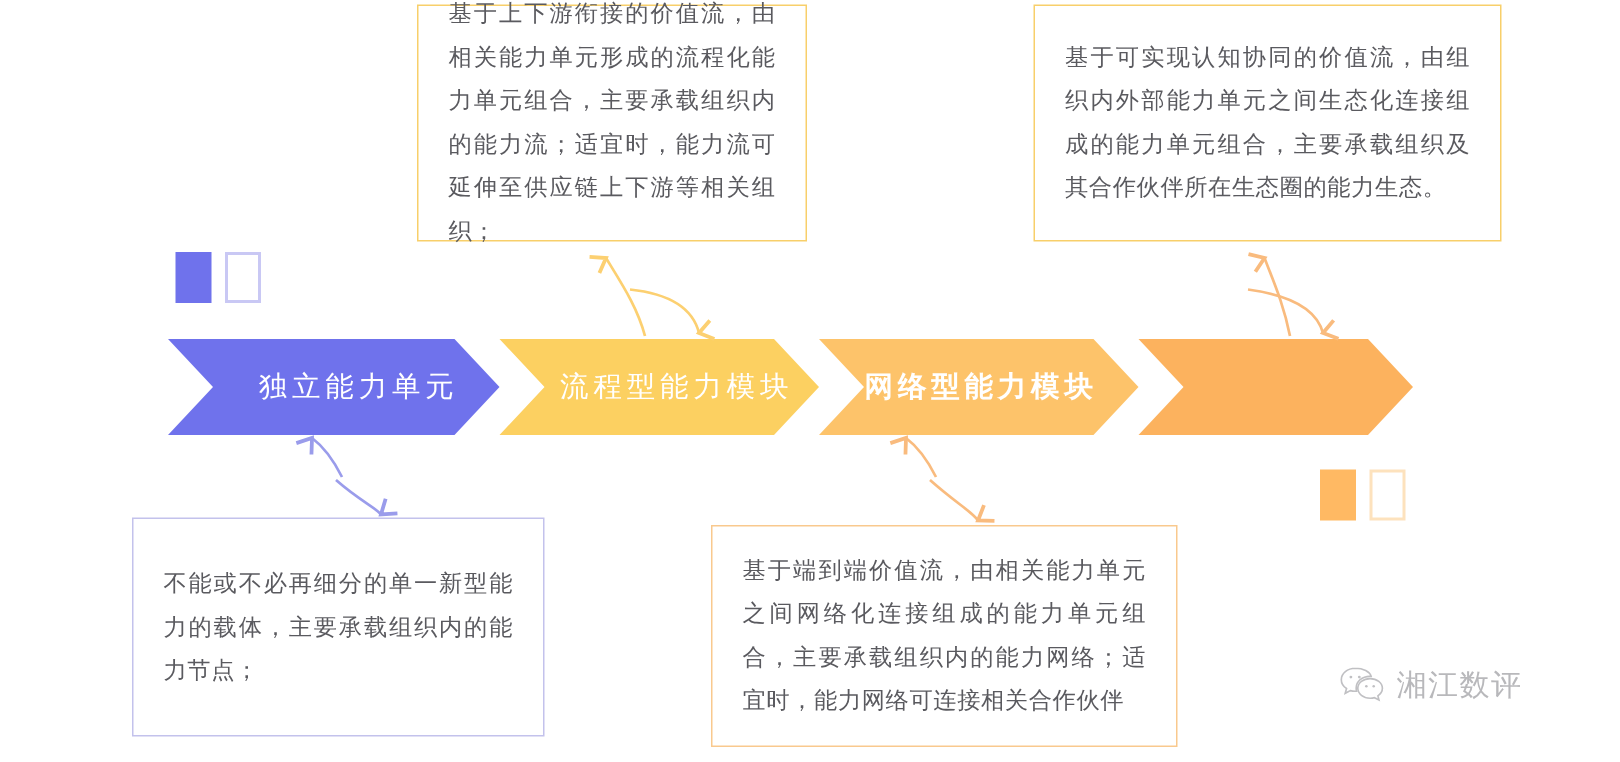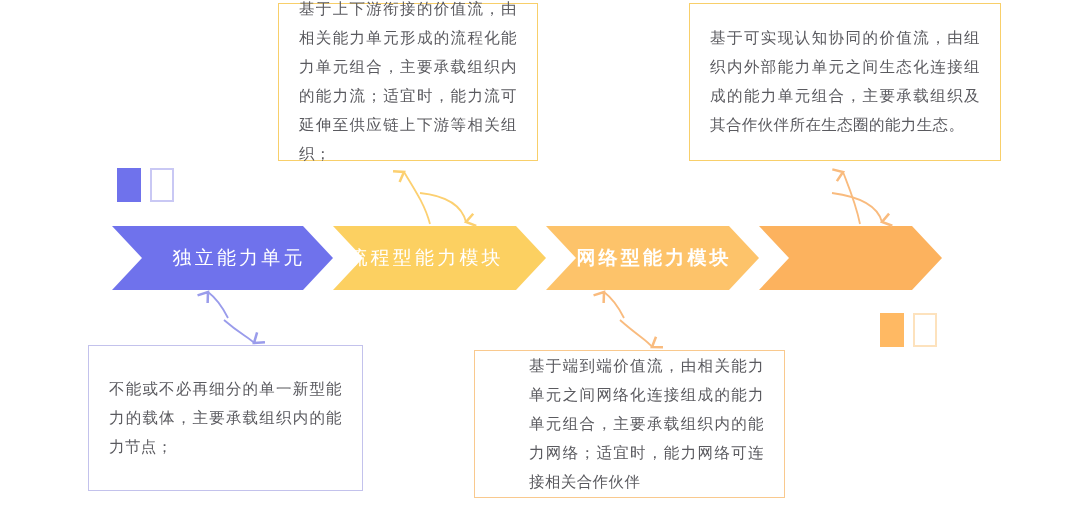--- a/index.html
+++ b/index.html
@@ -37,21 +37,20 @@
     text-align-last: left;
     padding: 0 20px;
     width: 100%;
     box-sizing: border-box;
   }
   .callout.purple {
     border-color: #c3c2ec;
   }
   .callout.orange {
     border-color: #f9c98e;
-    padding-left: 34px;
   }
 
   #box-process { left: 278px;  top: 3px;   width: 260px; height: 158px; }
   #box-eco     { left: 689px;  top: 3px;   width: 312px; height: 158px; }
   #box-unit    { left: 88px;   top: 345px; width: 275px; height: 146px; }
   #box-network { left: 474px;  top: 350px; width: 311px; height: 148px; }
 
   
   #chevron-band {
     position: absolute;
@@ -173,18 +172,34 @@
 
     <path d="M228,318 C222,306 216,298 208,292" fill="none" stroke="#9a9ceb" stroke-width="1.8" marker-end="url(#ah-purple)"></path>
     <path d="M224,320 C240,334 250,338 254,343" fill="none" stroke="#9a9ceb" stroke-width="1.8" marker-end="url(#ah-purple)"></path>
 
     <path d="M624,318 C618,306 612,298 604,292" fill="none" stroke="#f9bb7e" stroke-width="1.8" marker-end="url(#ah-orange)"></path>
     <path d="M620,320 C638,336 648,341 652,347" fill="none" stroke="#f9bb7e" stroke-width="1.8" marker-end="url(#ah-orange)"></path>
   </svg>
 
   <div id="chevron-band">
     <span class="chev-label" style="left:34px;  width:191px;">独立能力单元</span>
-    <span class="chev-label" style="left:210px; width:213px;">流程型能力模块</span>
+    <span class="chev-label" style="left:235px; width:213px;">流程型能力模块</span>
     <span class="chev-label" style="left:438px; width:213px;font-weight:bold;">网络型能力模块</span>
   </div>
 
+  <div id="watermark">
+    <svg width="30" height="26" viewBox="0 0 30 26">
+      <path d="M10.5,1.5 C5.3,1.5 1.2,4.9 1.2,9.1 C1.2,11.5 2.6,13.6 4.7,15.0 L3.8,18.2 L7.3,16.4
+               C8.3,16.7 9.4,16.8 10.5,16.8 C10.8,16.8 11.1,16.8 11.4,16.8
+               C11.2,16.1 11.1,15.4 11.1,14.7 C11.1,10.3 15.2,6.9 20.2,6.9
+               C20.5,6.9 20.8,6.9 21.1,6.9 C20.2,3.8 15.8,1.5 10.5,1.5 Z" fill="none" stroke="#9a9a9f" stroke-width="1.1"></path>
+      <circle cx="7.6" cy="7.4" r="0.95" fill="#9a9a9f"></circle>
+      <circle cx="13.2" cy="7.4" r="0.95" fill="#9a9a9f"></circle>
+      <path d="M20.4,8.4 C24.9,8.4 28.6,11.3 28.6,14.9 C28.6,16.9 27.4,18.7 25.6,19.9
+               L26.3,22.6 L23.3,21.1 C22.4,21.4 21.4,21.5 20.4,21.5
+               C15.9,21.5 12.2,18.6 12.2,14.9 C12.2,11.3 15.9,8.4 20.4,8.4 Z" fill="none" stroke="#9a9a9f" stroke-width="1.1"></path>
+      <circle cx="17.9" cy="13.5" r="0.85" fill="#9a9a9f"></circle>
+      <circle cx="22.8" cy="13.5" r="0.85" fill="#9a9a9f"></circle>
+    </svg>
+    <span class="wm-text">湘江数评</span>
+  </div>
 
 </div>
 
 </body></html>

